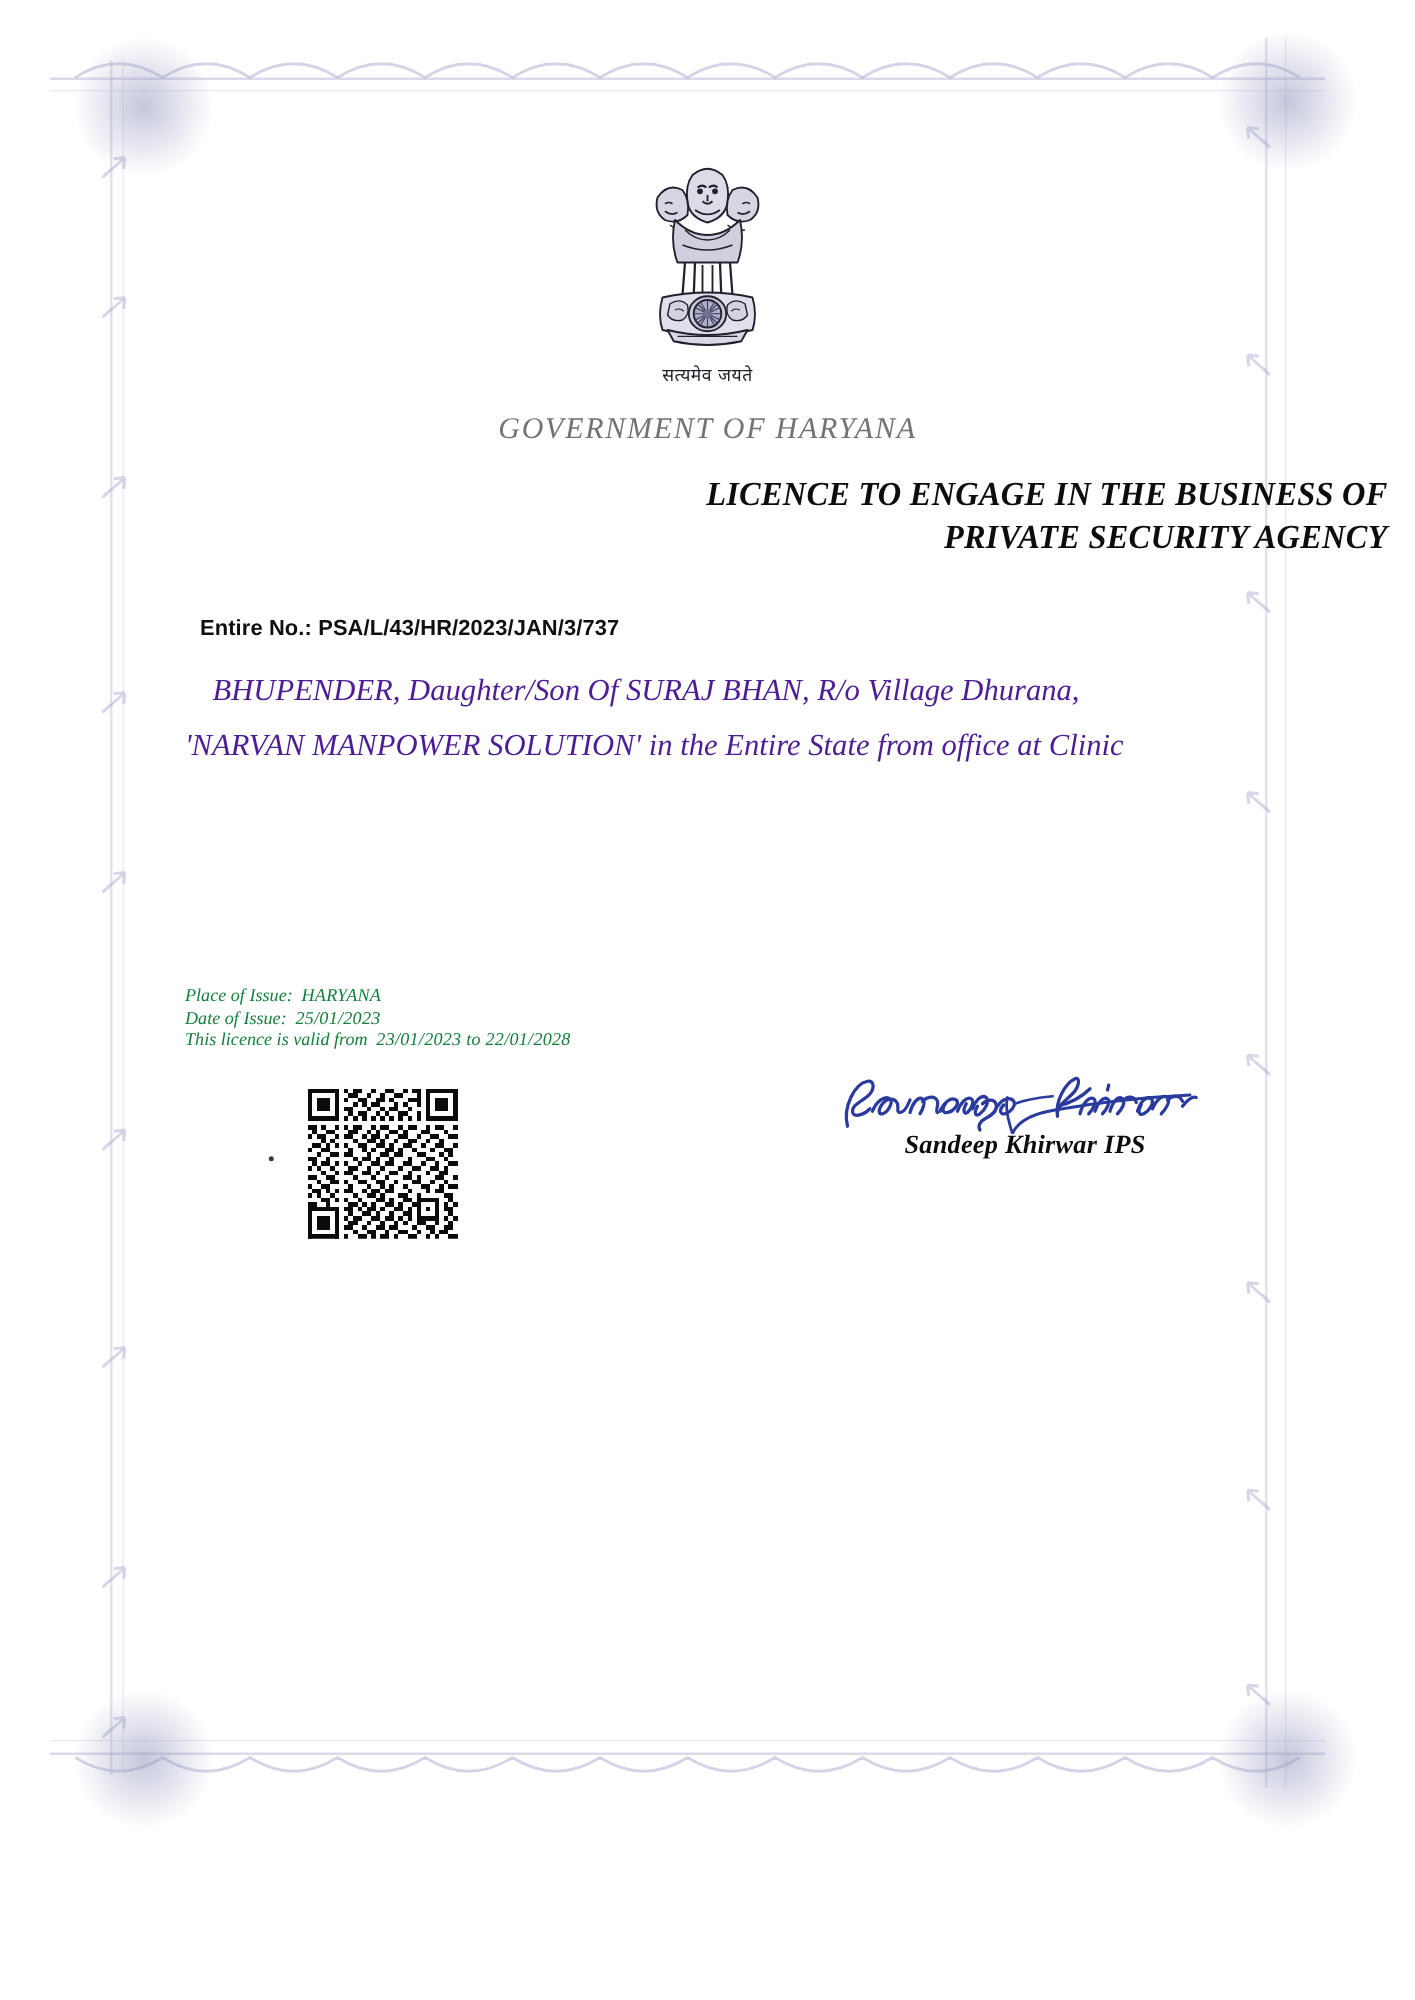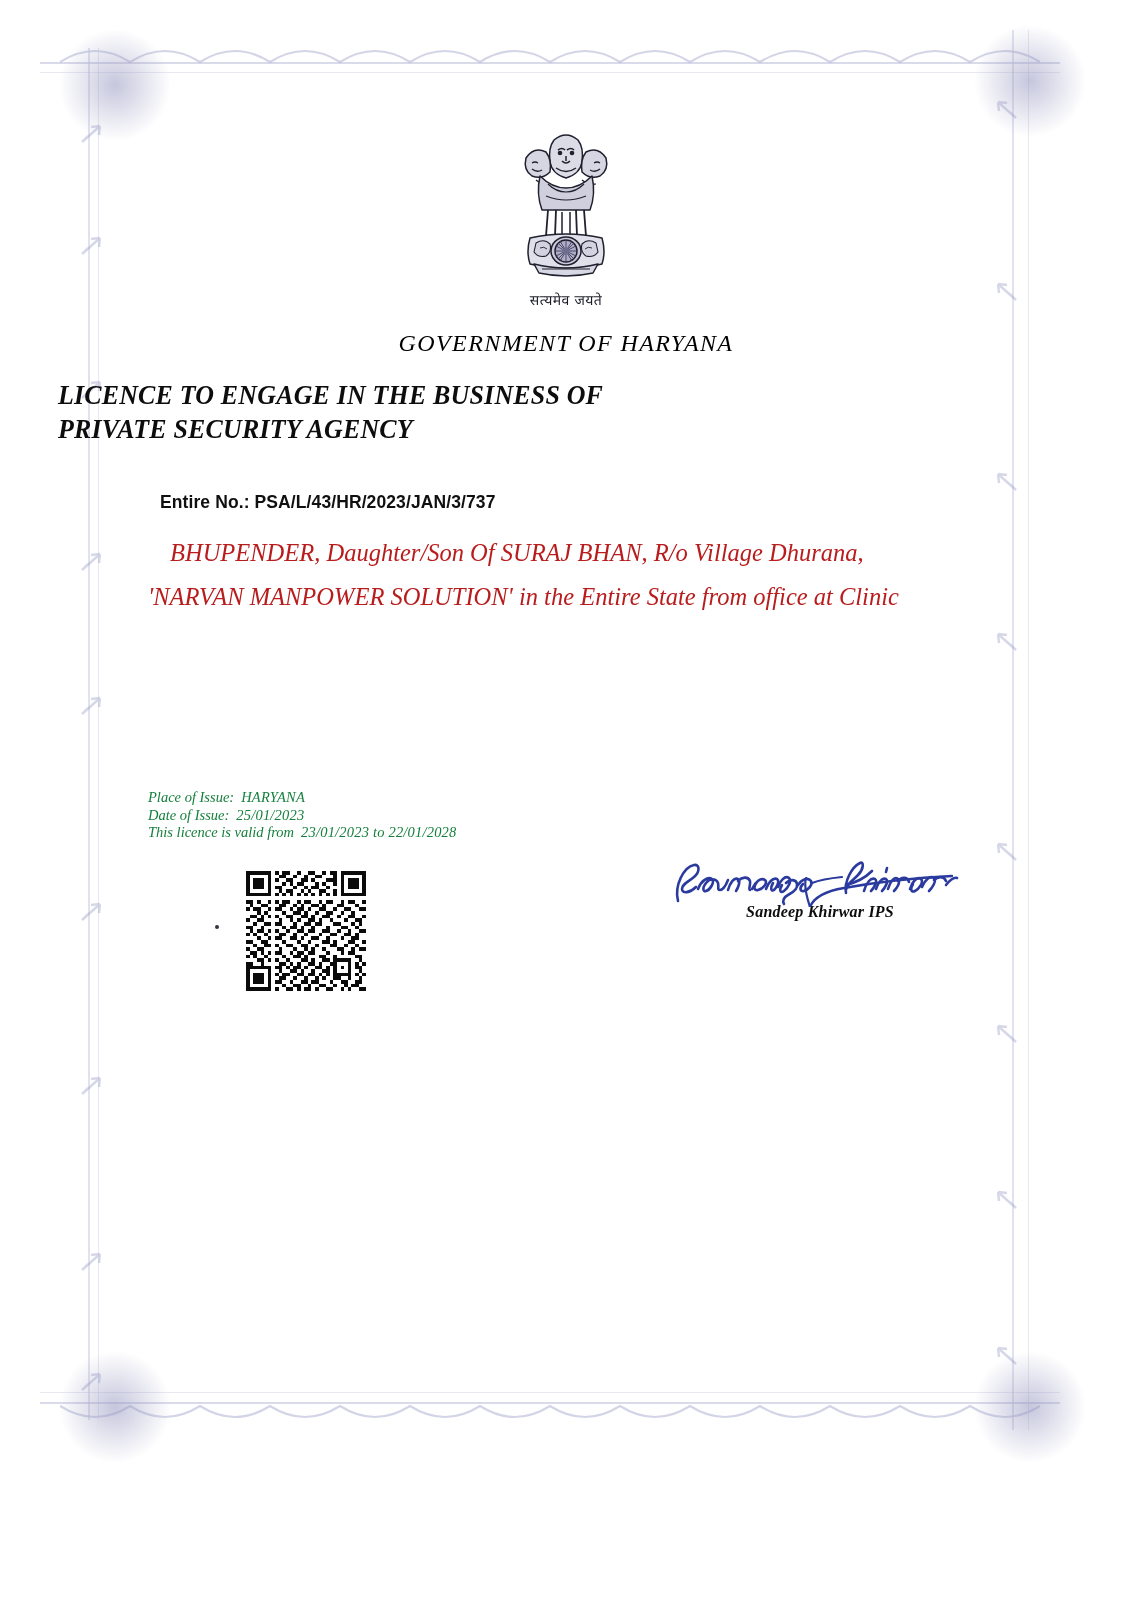--- a/index.html
+++ b/index.html
@@ -88,28 +88,28 @@
   
   .gov-line {
     position: absolute;
     left: 0;
     right: 0;
     top: 330px;
     text-align: center;
     font-style: italic;
     font-size: 24px;
     letter-spacing: 1.4px;
-    color: #000000;
+    color: #737373;
   }
   .title-block {
     position: absolute;
     left: 0;
     right: 0;
     top: 378px;
-    text-align: left;
+    text-align: right;
     margin-left: 36px;
   }
   .title-line {
     font-weight: bold;
     font-style: italic;
     font-size: 27px;
     line-height: 34px;
     letter-spacing: .2px;
     color: #0d0d0d;
     transform: scaleX(.96);
@@ -131,21 +131,21 @@
   .body-text {
     position: absolute;
     left: 148px;
     top: 531px;
     width: 838px;
     font-style: italic;
     font-size: 24.5px;
     line-height: 44px;
     text-align: justify;
     text-align-last: left;
-    color: #b91c1c;
+    color: #4c1d95;
   }
   .body-text .lead { padding-left: 22px; }
 
   
   .issue-block {
     position: absolute;
     left: 148px;
     top: 789px;
     font-style: italic;
     font-size: 14.5px;
@@ -183,21 +183,21 @@
     text-align: center;
   }
   .sign-ink {
     position: relative;
     height: 62px;
   }
   .sign-ink svg { display: block; }
   .sign-name {
     font-weight: bold;
     font-style: italic;
-    font-size: 16px;
+    font-size: 21px;
     letter-spacing: .2px;
     color: #0d0d0d;
     margin-top: -4px;
   }
   .sign-auth {
     margin-top: 8px;
     font-style: italic;
     font-size: 16.5px;
     line-height: 20px;
     letter-spacing: .6px;

